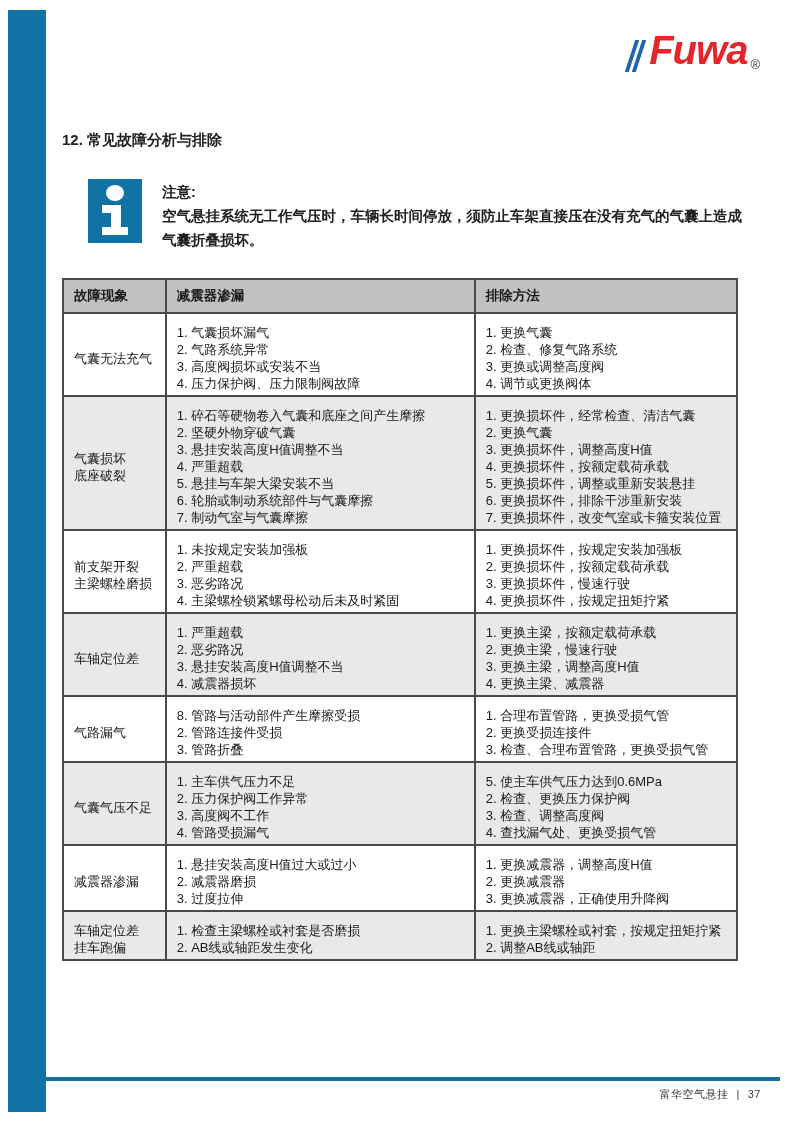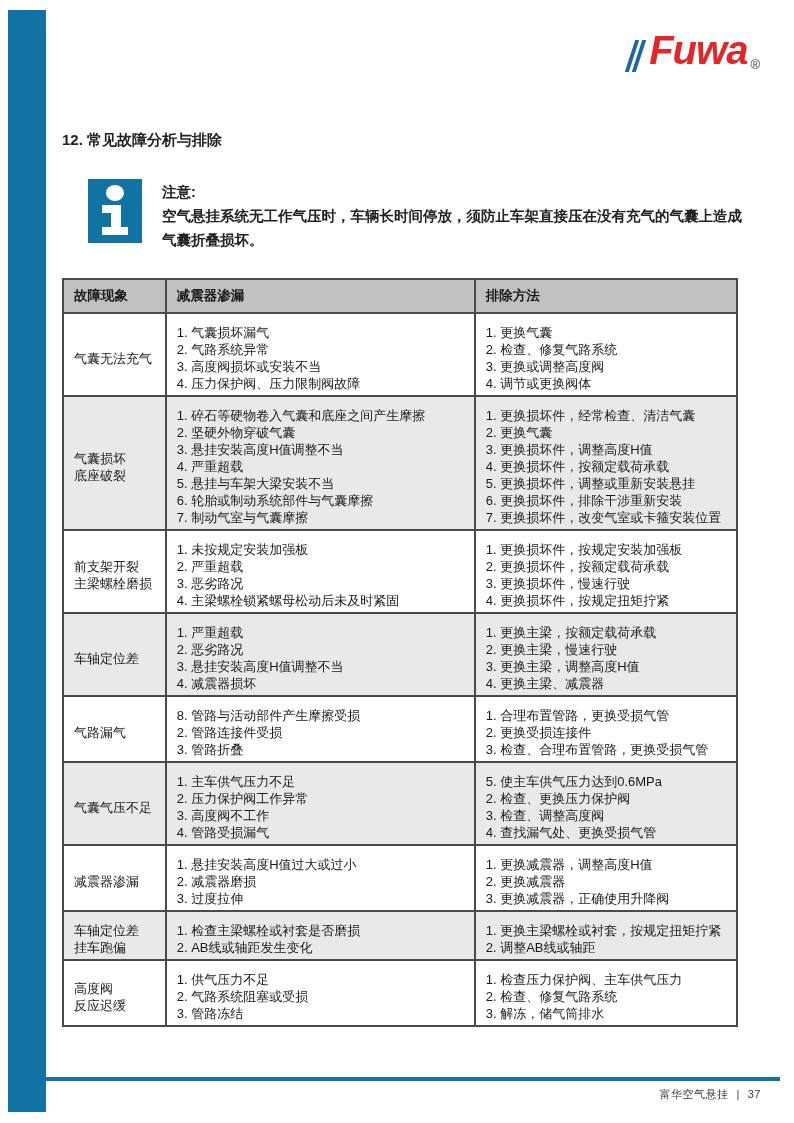--- a/index.html
+++ b/index.html
@@ -211,30 +211,20 @@
 3. 更换减震器，正确使用升降阀</td>
       </tr>
       <tr>
         <td>车轴定位差
 挂车跑偏</td>
         <td>1. 检查主梁螺栓或衬套是否磨损
 2. AB线或轴距发生变化</td>
         <td>1. 更换主梁螺栓或衬套，按规定扭矩拧紧
 2. 调整AB线或轴距</td>
       </tr>
-      <tr>
-        <td>高度阀
-反应迟缓</td>
-        <td>1. 供气压力不足
-2. 气路系统阻塞或受损
-3. 管路冻结</td>
-        <td>1. 检查压力保护阀、主车供气压力
-2. 检查、修复气路系统
-3. 解冻，储气筒排水</td>
-      </tr>
     </tbody>
   </table>
 
   <div class="footer-rule"></div>
   <div class="footer-text">
     <span>富华空气悬挂</span><span class="sep">|</span><span>37</span>
   </div>
 
 </div>
 

